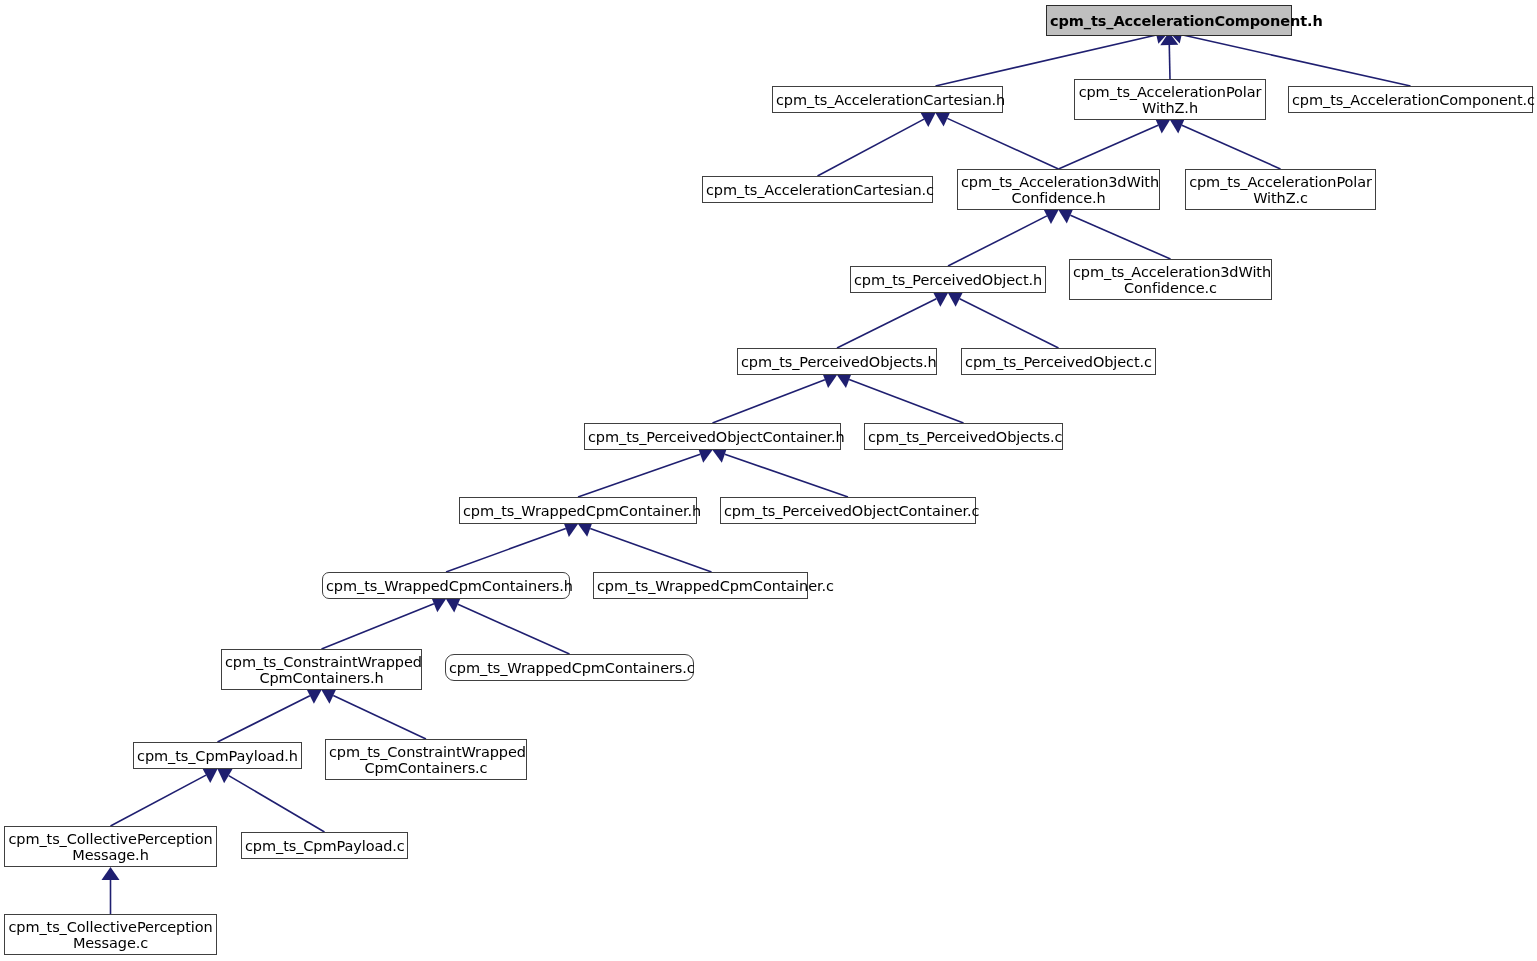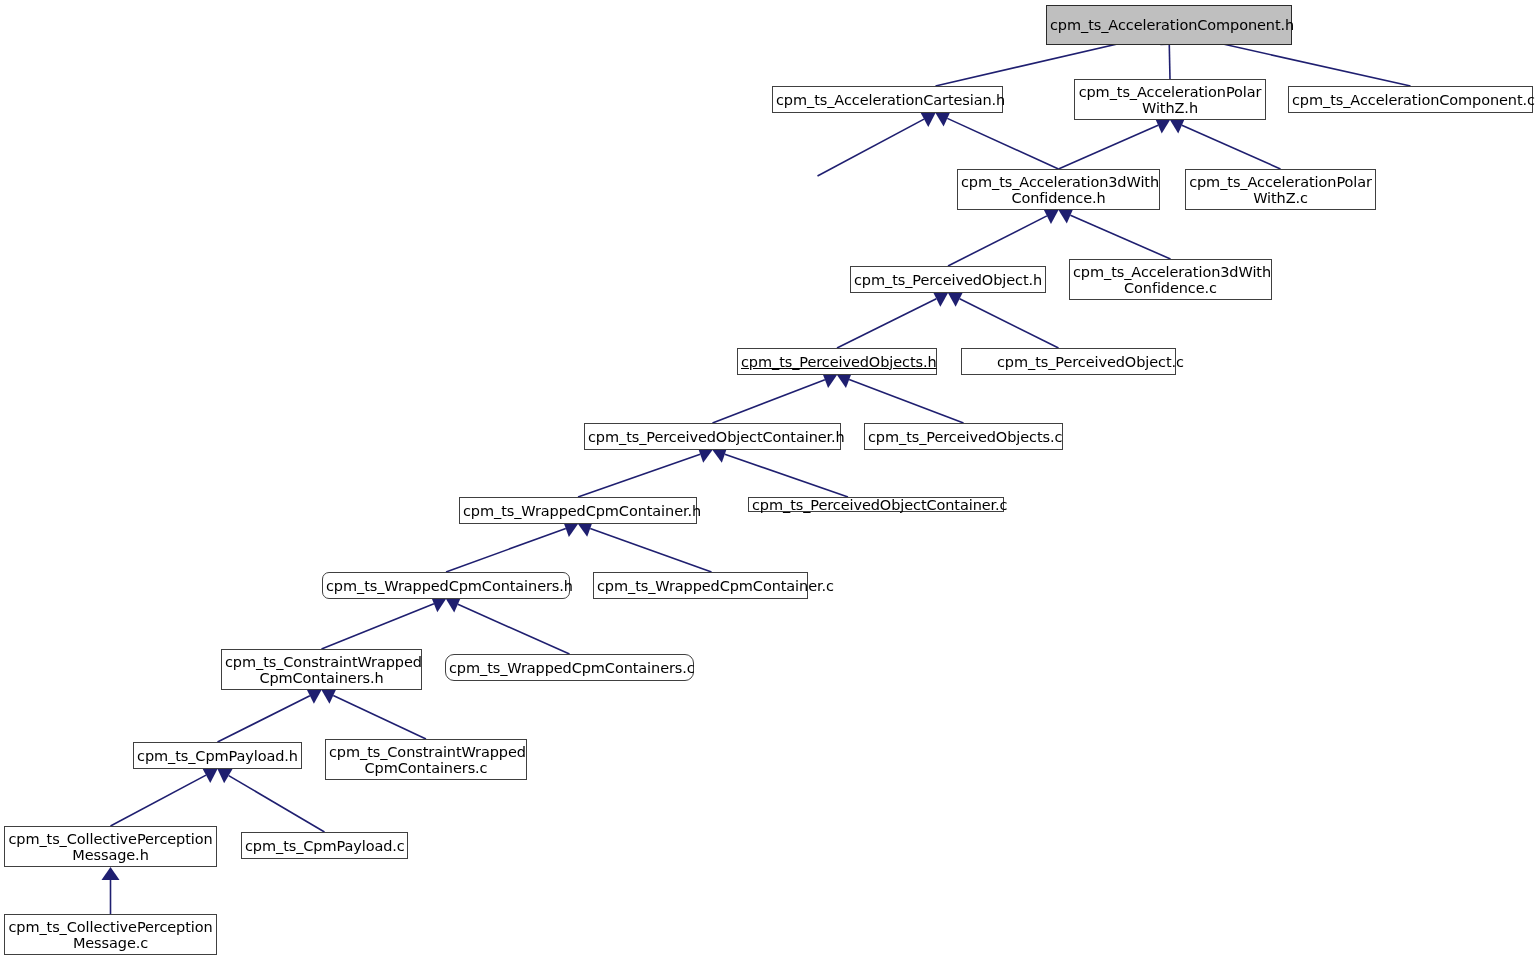--- a/index.html
+++ b/index.html
@@ -146,38 +146,39 @@
       </g>
       <g>
         <line x1="324.5" y1="832" x2="228.70245245372985" y2="775.5958364914484" stroke="#1f1f70" stroke-width="1.6"></line>
         <polygon points="217.5,769 233.26880079396335,767.8402924850201 224.13610411349634,783.3513804978767" fill="#1f1f70"></polygon>
       </g>
       <g>
         <line x1="110.5" y1="914" x2="110.5" y2="880" stroke="#1f1f70" stroke-width="1.6"></line>
         <polygon points="110.5,867 119.5,880 101.5,880" fill="#1f1f70"></polygon>
       </g>
     </svg>
-<div class="node root" style="left: 1046px; top: 5px; width: 246px; height: 40px;"><span class="node-label">cpm_ts_AccelerationComponent.h</span></div>
+<div class="node root" style="left: 1046px; top: 5px; width: 246px; height: 31px; font-weight: bold;"><span class="node-label">cpm_ts_AccelerationComponent.h</span></div>
     <div class="node" style="left: 772px; top: 86px; width: 231px; height: 27px;"><span class="node-label">cpm_ts_AccelerationCartesian.h</span></div>
     <div class="node" style="left: 1074px; top: 79px; width: 192px; height: 41px;"><span class="node-label">cpm_ts_AccelerationPolar
 WithZ.h</span></div>
     <div class="node" style="left: 1288px; top: 86px; width: 245px; height: 27px;"><span class="node-label">cpm_ts_AccelerationComponent.c</span></div>
+    <div class="node" style="left: 702px; top: 176px; width: 231px; height: 27px;"><span class="node-label">cpm_ts_AccelerationCartesian.c</span></div>
     <div class="node" style="left: 957px; top: 169px; width: 203px; height: 41px;"><span class="node-label">cpm_ts_Acceleration3dWith
 Confidence.h</span></div>
     <div class="node" style="left: 1185px; top: 169px; width: 191px; height: 41px;"><span class="node-label">cpm_ts_AccelerationPolar
 WithZ.c</span></div>
     <div class="node" style="left: 850px; top: 266px; width: 196px; height: 27px;"><span class="node-label">cpm_ts_PerceivedObject.h</span></div>
     <div class="node" style="left: 1069px; top: 259px; width: 203px; height: 41px;"><span class="node-label">cpm_ts_Acceleration3dWith
 Confidence.c</span></div>
-    <div class="node" style="left: 737px; top: 348px; width: 200px; height: 27px; text-decoration: underline;"><span class="node-label">cpm_ts_PerceivedObjects.h</span></div>
-    <div class="node" style="left: 961px; top: 348px; width: 215px; height: 27px; padding-left: 32px;"><span class="node-label">cpm_ts_PerceivedObject.c</span></div>
+    <div class="node" style="left: 737px; top: 348px; width: 200px; height: 27px;"><span class="node-label">cpm_ts_PerceivedObjects.h</span></div>
+    <div class="node" style="left: 961px; top: 348px; width: 195px; height: 27px;"><span class="node-label">cpm_ts_PerceivedObject.c</span></div>
     <div class="node" style="left: 584px; top: 423px; width: 257px; height: 27px;"><span class="node-label">cpm_ts_PerceivedObjectContainer.h</span></div>
     <div class="node" style="left: 864px; top: 423px; width: 199px; height: 27px;"><span class="node-label">cpm_ts_PerceivedObjects.c</span></div>
     <div class="node" style="left: 459px; top: 497px; width: 238px; height: 27px;"><span class="node-label">cpm_ts_WrappedCpmContainer.h</span></div>
-    <div class="node" style="left: 720px; top: 497px; width: 256px; height: 15px; margin-left: 28px;"><span class="node-label">cpm_ts_PerceivedObjectContainer.c</span></div>
+    <div class="node" style="left: 720px; top: 497px; width: 256px; height: 27px;"><span class="node-label">cpm_ts_PerceivedObjectContainer.c</span></div>
     <div class="node" style="left: 322px; top: 572px; width: 248px; height: 27px; border-radius: 7px;"><span class="node-label">cpm_ts_WrappedCpmContainers.h</span></div>
     <div class="node" style="left: 593px; top: 572px; width: 215px; height: 27px;"><span class="node-label">cpm_ts_WrappedCpmContainer.c</span></div>
     <div class="node" style="left: 221px; top: 649px; width: 201px; height: 41px;"><span class="node-label">cpm_ts_ConstraintWrapped
 CpmContainers.h</span></div>
     <div class="node" style="left: 445px; top: 654px; width: 249px; height: 27px; border-radius: 9px;"><span class="node-label">cpm_ts_WrappedCpmContainers.c</span></div>
     <div class="node" style="left: 133px; top: 742px; width: 169px; height: 27px;"><span class="node-label">cpm_ts_CpmPayload.h</span></div>
     <div class="node" style="left: 325px; top: 739px; width: 202px; height: 41px;"><span class="node-label">cpm_ts_ConstraintWrapped
 CpmContainers.c</span></div>
     <div class="node" style="left: 4px; top: 826px; width: 213px; height: 41px;"><span class="node-label">cpm_ts_CollectivePerception
 Message.h</span></div>

